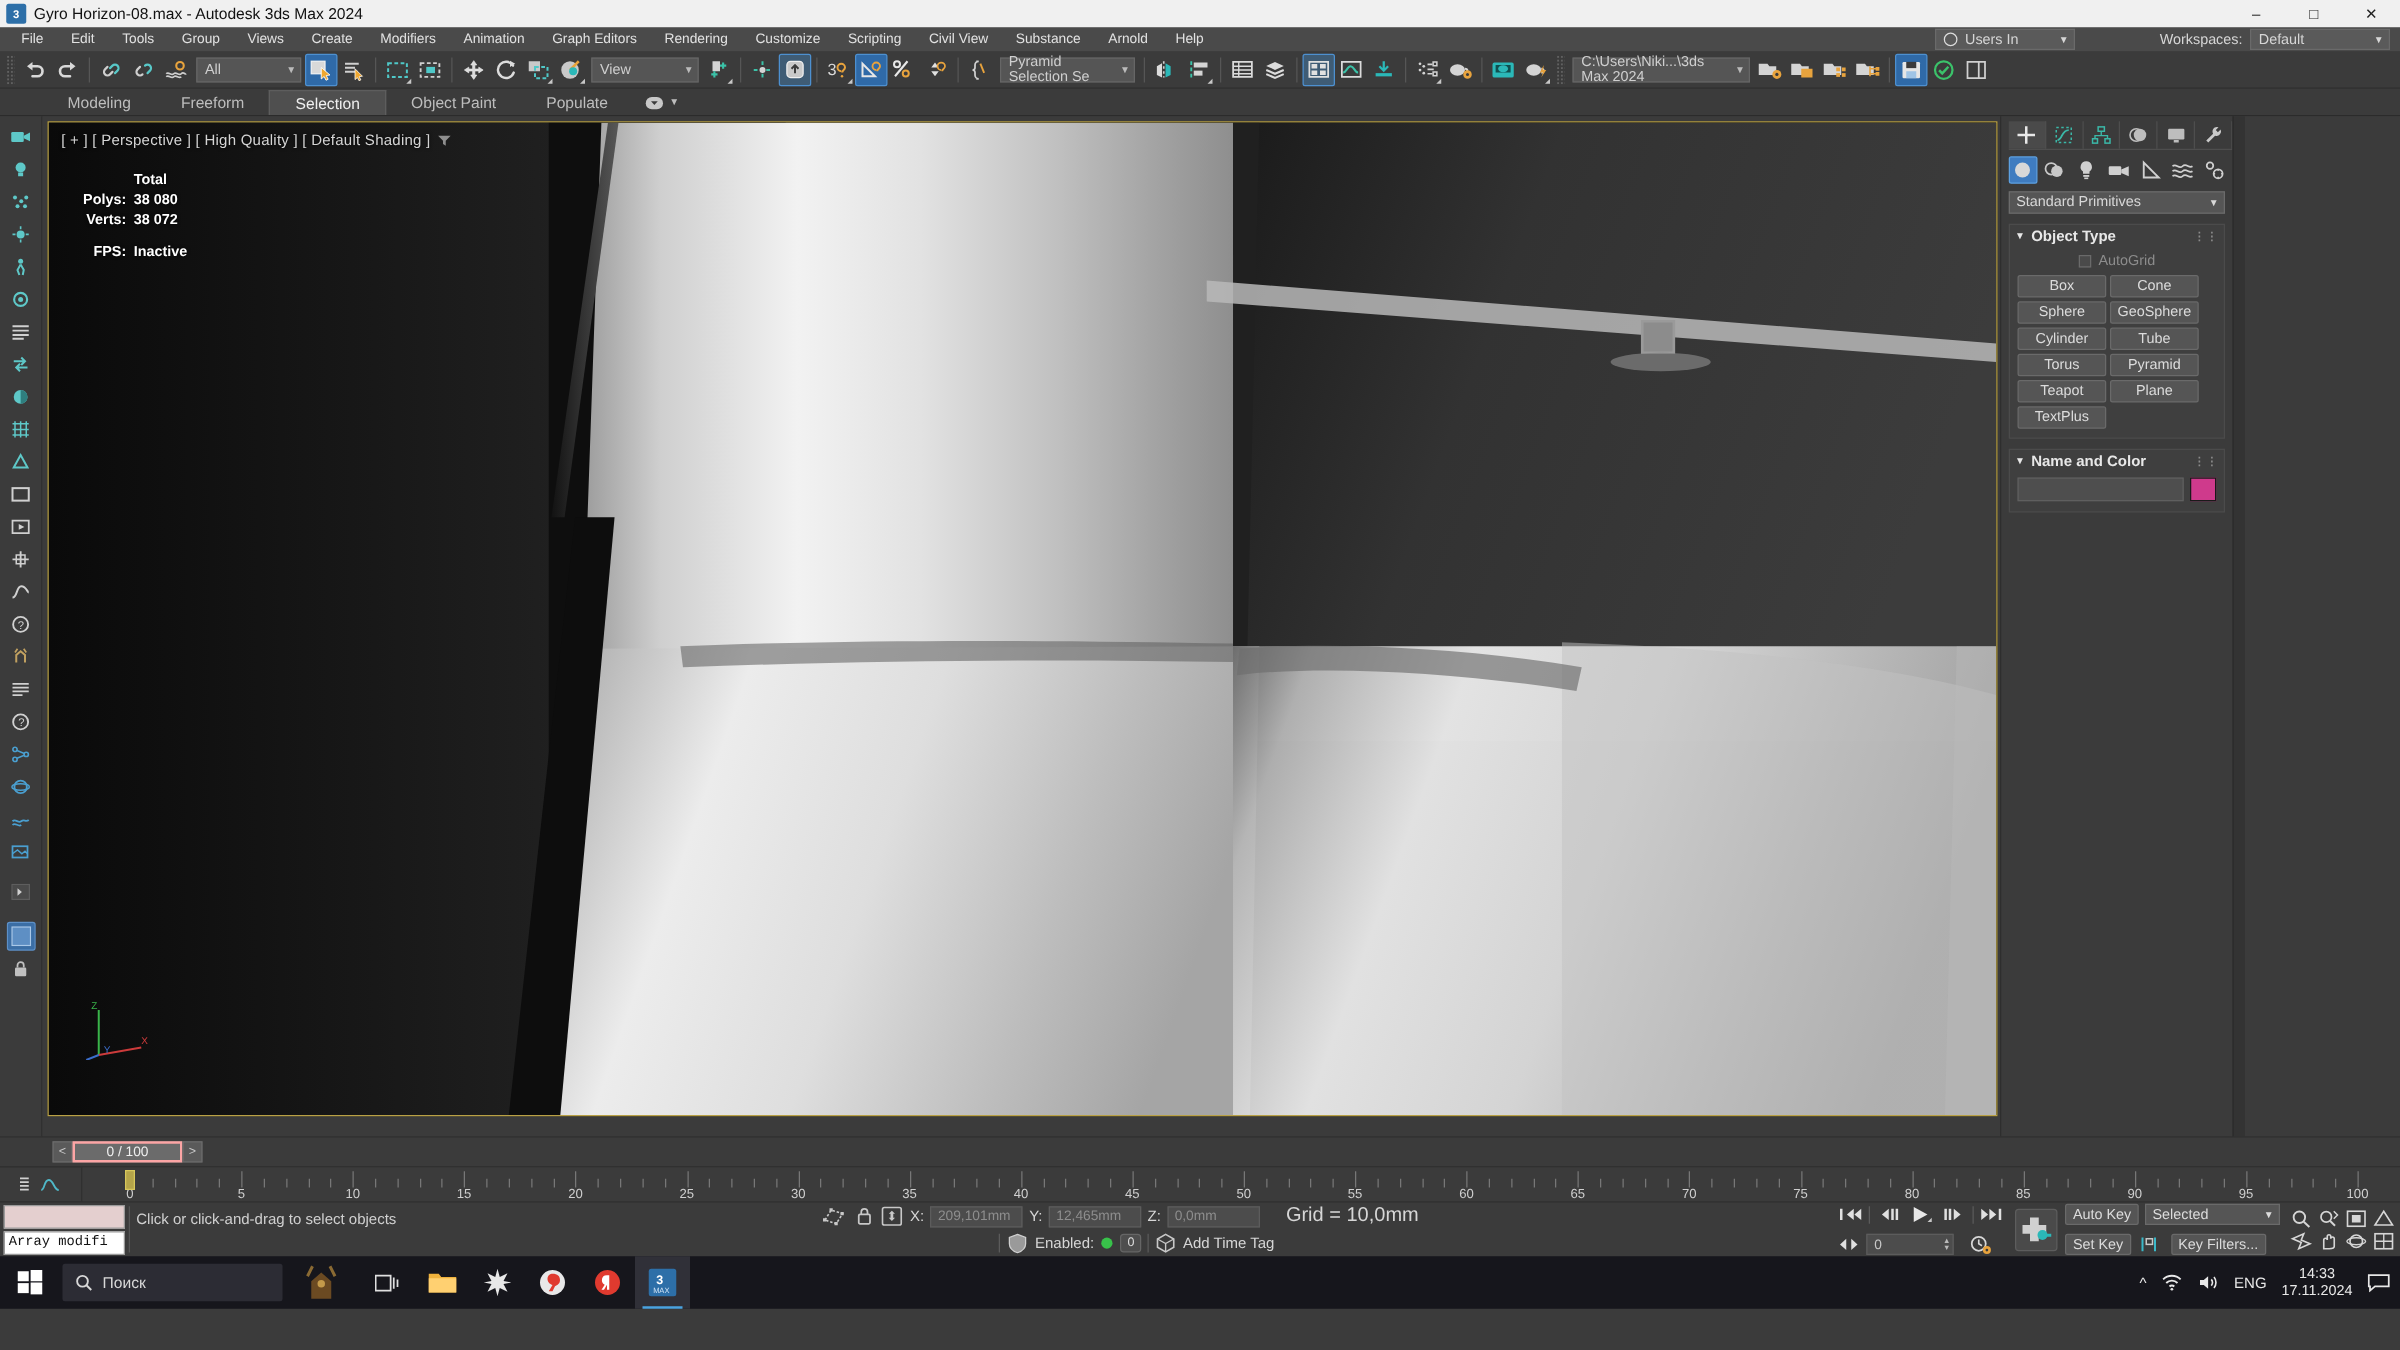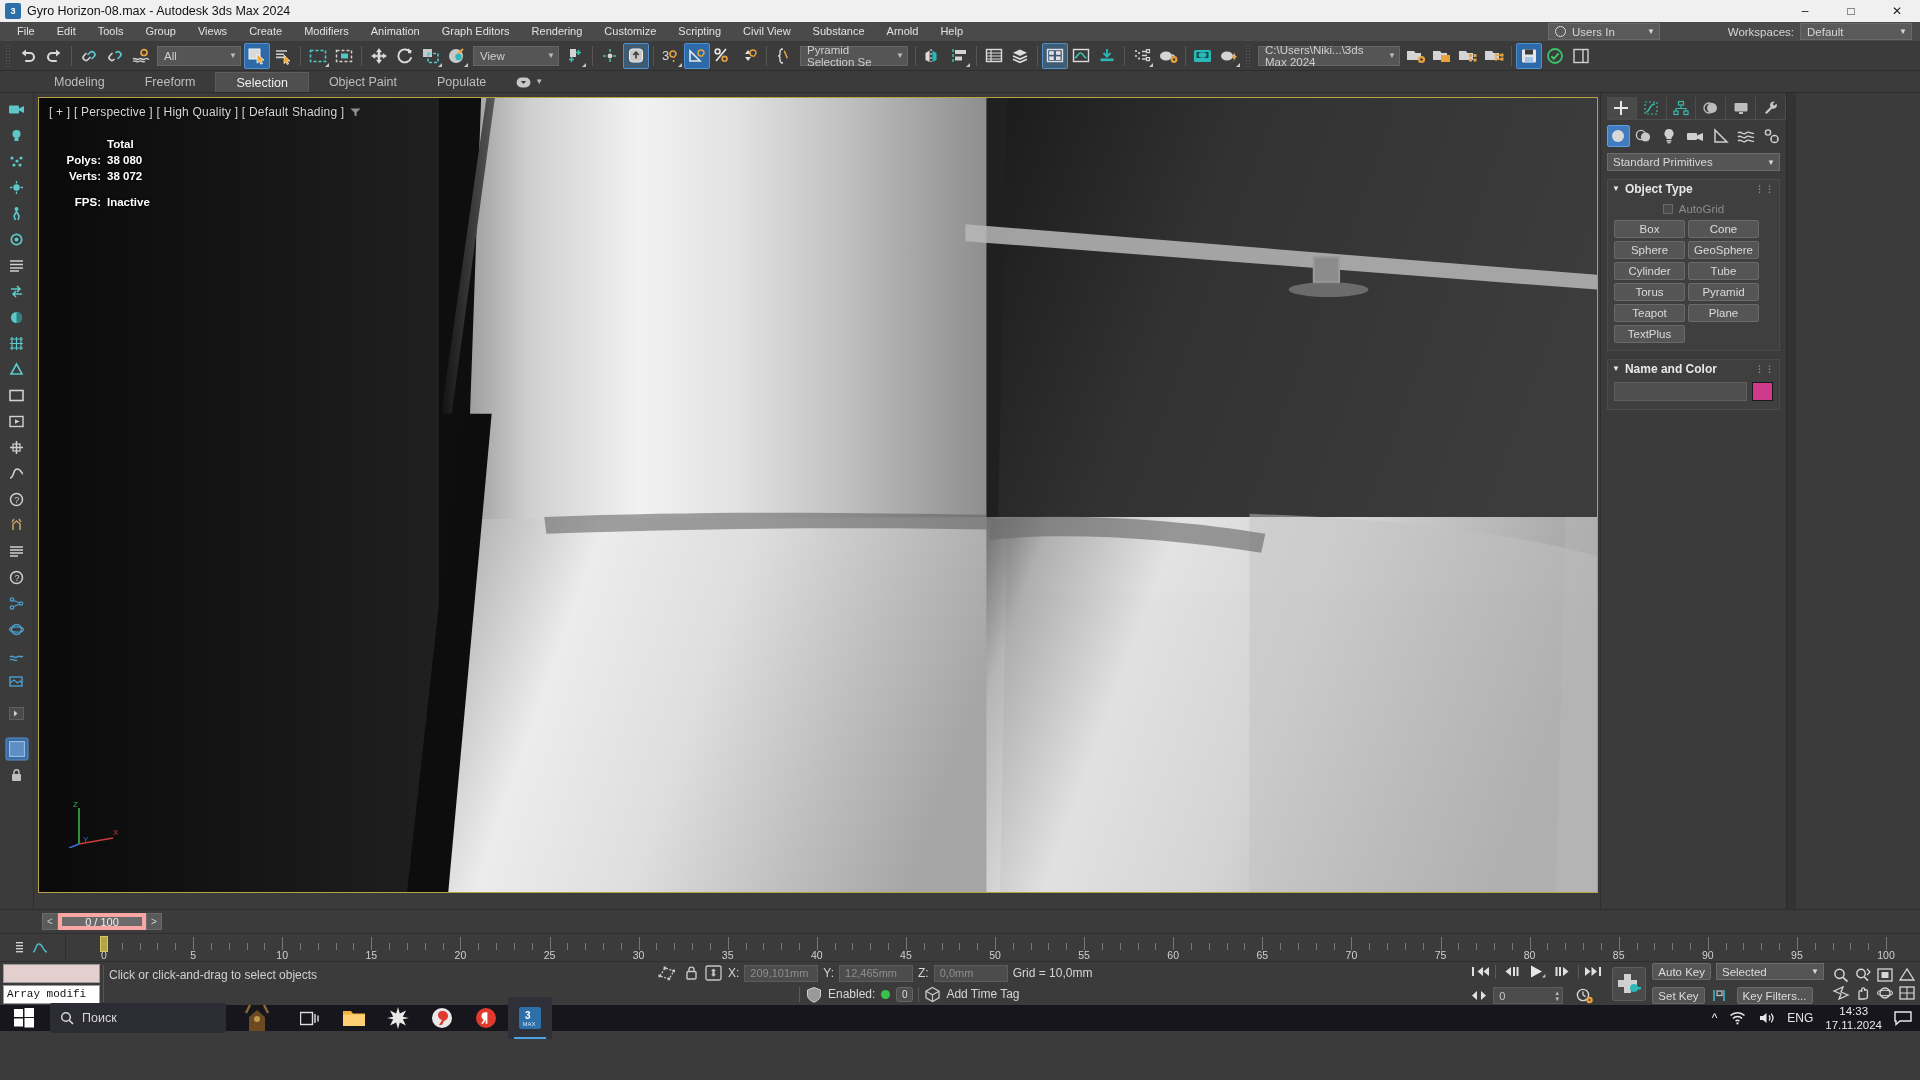--- a/index.html
+++ b/index.html
@@ -83,21 +83,21 @@
   .objBtn{width:71px;height:18px;background:#555;border:1px solid #6a6a6a;border-radius:2px;
      display:flex;align-items:center;justify-content:center;font-size:11.5px;color:#dcdcdc;}
   .ncRow{display:flex;gap:5px;align-items:center;padding:3px 2px 2px 2px;}
   .ncField{flex:1;height:19px;background:#4e4e4e;border:1px solid #5f5f5f;}
   .ncSw{width:21px;height:19px;background:#cf3a8c;border:1px solid #1a1a1a;}
   #cpScroll{width:10px;background:#333;border-left:1px solid #2b2b2b;}
   
   #timeslider{height:24px;background:#3b3b3b;display:flex;align-items:center;padding-left:42px;border-top:1px solid #2e2e2e;}
   .tsArrow{width:16px;height:17px;background:#5a5a5a;border:1px solid #6b6b6b;display:flex;
      align-items:center;justify-content:center;font-size:10px;color:#ccc;}
-  .tsBar{width:88px;height:17px;background:#6b6b6b;border:4px solid #fca5a5;display:flex;
+  .tsBar{width:88px;height:17px;background:#6b6b6b;border:2px solid #fca5a5;display:flex;
      align-items:center;justify-content:center;font-size:11px;color:#f0f0f0;}
   
   #trackbar{height:28px;background:#3b3b3b;display:flex;align-items:stretch;border-top:1px solid #2e2e2e;}
   #tbIcons{width:66px;display:flex;align-items:center;justify-content:center;gap:5px;border-right:1px solid #2e2e2e;}
   #ruler{flex:1;position:relative;background:#3b3b3b;overflow:hidden;}
   #ruler .tick{position:absolute;bottom:11px;width:1px;background:#777;}
   #ruler .tl{position:absolute;bottom:0;font-size:10.5px;color:#cfcfcf;transform:translateX(-50%);}
   #ruler .cursor{position:absolute;top:2px;width:8px;height:16px;background:#b5a54a;border:1px solid #d8c85c;}
   
   #statusbar{height:44px;background:#3b3b3b;display:flex;align-items:stretch;border-top:1px solid #2e2e2e;}
@@ -107,39 +107,39 @@
      font-family:"Liberation Mono",monospace;font-size:11px;padding:2px 3px;overflow:hidden;white-space:nowrap;}
   #sbVert{width:1px;background:#565656;margin:3px 5px 3px 3px;}
   #promptCol{width:540px;padding:3px 0 0 0;}
   #promptCol .p1{font-size:12px;color:#d0d0d0;height:20px;line-height:20px;}
   #promptCol .p2{font-size:12px;color:#d0d0d0;height:20px;line-height:20px;}
   #coordCol{display:flex;flex-direction:column;justify-content:center;padding-left:8px;}
   .coordRow{display:flex;align-items:center;gap:5px;height:21px;}
   .cfield{width:74px;height:17px;background:#4c4c4c;border:1px solid #5c5c5c;font-size:11px;
      color:#8e8e8e;display:flex;align-items:center;padding-left:5px;}
   .clab{font-size:12px;color:#d6d6d6;}
-  .gridlab{font-size:12px;color:#d6d6d6;}
+  .gridlab{font-size:16px;color:#d6d6d6;margin-left:16px;}
   .pill{display:flex;align-items:center;gap:6px;font-size:12px;}
   .greendot{width:9px;height:9px;border-radius:50%;background:#38c24a;}
   .zerobadge{width:17px;height:15px;border-radius:3px;background:#4e4e4e;border:1px solid #666;
      display:flex;align-items:center;justify-content:center;font-size:10px;color:#ddd;}
   #animCol{margin-left:auto;display:flex;align-items:center;padding-right:4px;}
   .playRow{display:flex;align-items:center;gap:5px;height:21px;}
   .frameBox{width:70px;height:17px;background:#4c4c4c;border:1px solid #5c5c5c;font-size:11px;
      color:#c9c9c9;display:flex;align-items:center;padding-left:5px;}
   .spin{display:flex;flex-direction:column;font-size:6px;line-height:6px;color:#bbb;margin-left:-14px;}
   .akBtn{height:17px;padding:0 5px;background:#555;border:1px solid #6a6a6a;border-radius:2px;
      display:flex;align-items:center;font-size:11.5px;color:#dcdcdc;}
   .akSel{width:108px;height:17px;background:#555;border:1px solid #6a6a6a;display:flex;
      align-items:center;padding:0 4px 0 5px;font-size:11.5px;color:#dcdcdc;}
   .akSel .cv{margin-left:auto;font-size:8px;}
   .bigKey{width:34px;height:34px;background:#4a4a4a;border:1px solid #5d5d5d;border-radius:3px;
      display:flex;align-items:center;justify-content:center;}
   
-  #taskbar{height:26px;background:#16161c;display:flex;align-items:center;}
+  #taskbar{height:42px;background:#16161c;display:flex;align-items:center;}
   #startBtn{width:48px;height:42px;display:flex;align-items:center;justify-content:center;}
   #searchBox{width:176px;height:30px;background:#2c2c34;border-radius:2px;display:flex;align-items:center;
      gap:8px;padding:0 10px;color:#d8d8d8;font-size:12.5px;margin-left:2px;}
   .tbItem{width:44px;height:42px;display:flex;align-items:center;justify-content:center;position:relative;}
   .tbItem.active{background:#303038;}
   .tbItem.active::after{content:"";position:absolute;bottom:0;left:6px;right:6px;height:2px;background:#4aa3e0;}
   #tray{margin-left:auto;display:flex;align-items:center;gap:12px;padding-right:8px;color:#e8e8e8;font-size:12px;}
   #clock{text-align:center;line-height:14px;font-size:11.5px;}
   svg{display:block;}
 </style>

